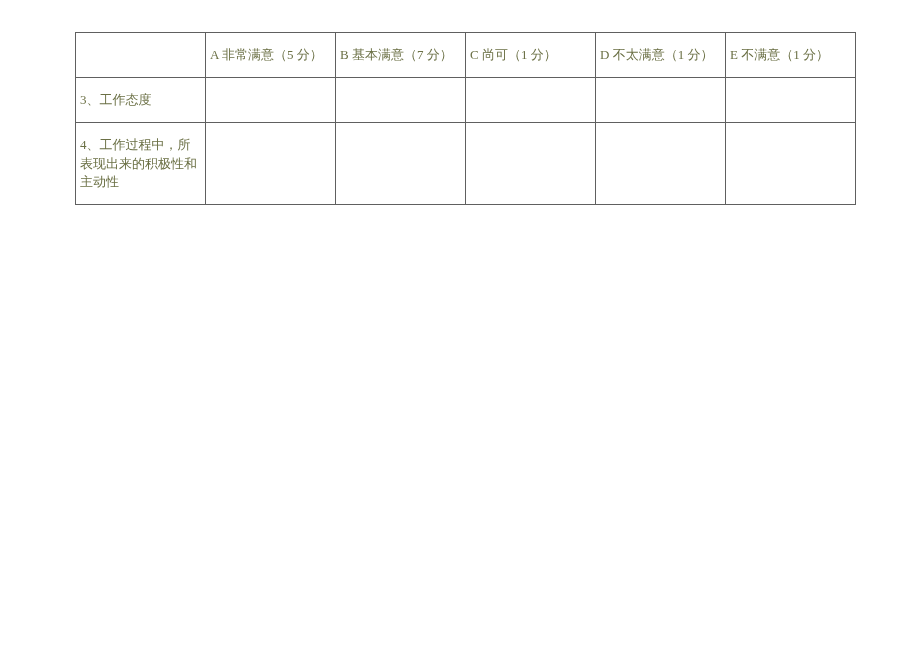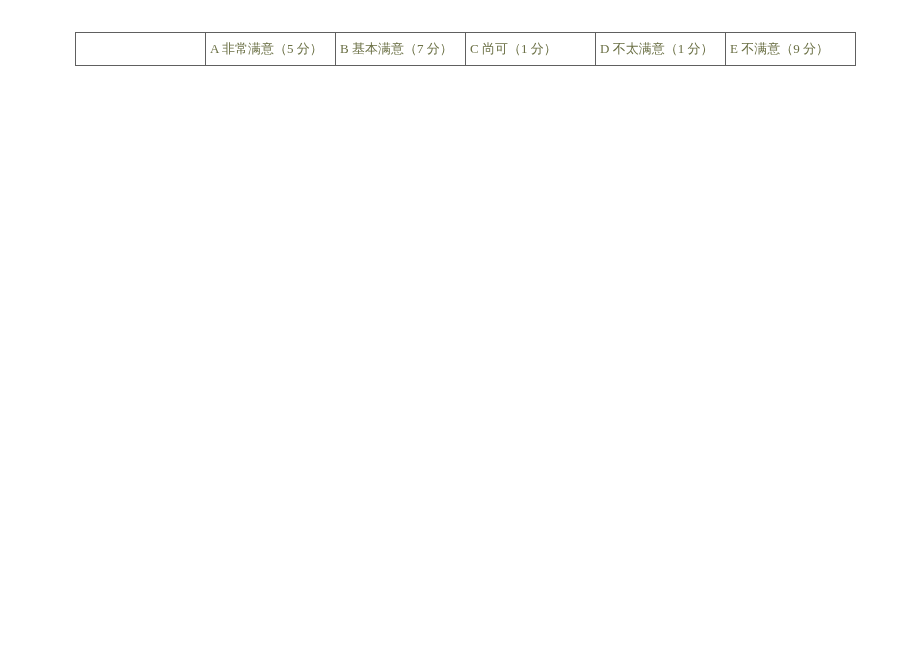--- a/index.html
+++ b/index.html
@@ -14,21 +14,21 @@
       padding-left: 75px;
     }
     table.evaluation {
       border-collapse: collapse;
       table-layout: fixed;
       width: 780px;
     }
     table.evaluation th,
     table.evaluation td {
       border: 1px solid #606060;
-      padding: 7px 4px;
+      padding: 13px 4px;
       vertical-align: top;
       text-align: left;
       font-weight: normal;
       line-height: 1.4;
     }
     col.c0 { width: 130px; }
     col.c1 { width: 130px; }
     col.c2 { width: 130px; }
     col.c3 { width: 130px; }
     col.c4 { width: 130px; }
@@ -46,18 +46,34 @@
       <col class="c4">
       <col class="c5">
   </colgroup>
   <thead>
     <tr>
       <th></th>
       <th>A 非常满意（5 分）</th>
       <th>B 基本满意（7 分）</th>
       <th>C 尚可（1 分）</th>
       <th>D 不太满意（1 分）</th>
-      <th>E 不满意（9 分）</th>
+      <th>E 不满意（1 分）</th>
     </tr>
   </thead>
   <tbody>
+    <tr>
+      <td>3、工作态度</td>
+      <td></td>
+      <td></td>
+      <td></td>
+      <td></td>
+      <td></td>
+    </tr>
+    <tr>
+      <td>4、工作过程中，所表现出来的积极性和主动性</td>
+      <td></td>
+      <td></td>
+      <td></td>
+      <td></td>
+      <td></td>
+    </tr>
   </tbody>
 </table>
 
 </body></html>

